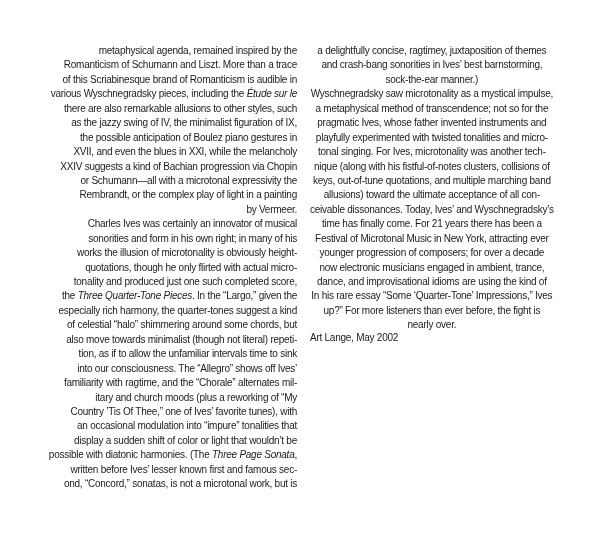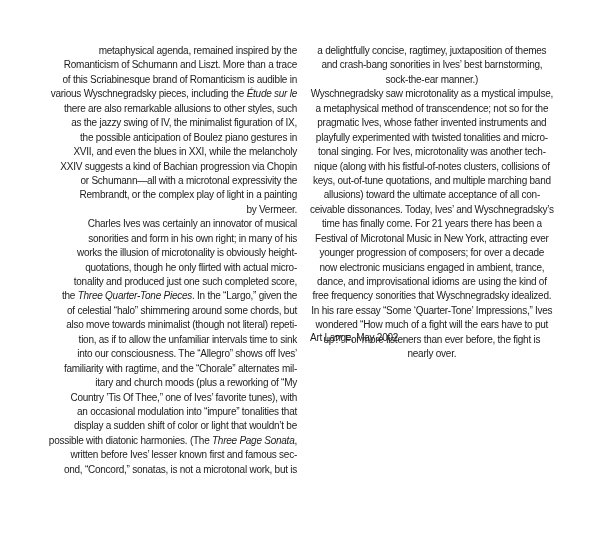--- a/index.html
+++ b/index.html
@@ -69,20 +69,21 @@
       <div class="text-line"><span>XXIV suggests a kind of Bachian progression via Chopin</span></div>
       <div class="text-line"><span>or Schumann—all with a microtonal expressivity the</span></div>
       <div class="text-line"><span>Rembrandt, or the complex play of light in a painting</span></div>
       <div class="text-line"><span>by Vermeer.</span></div>
       <div class="text-line"><span>Charles Ives was certainly an innovator of musical</span></div>
       <div class="text-line"><span>sonorities and form in his own right; in many of his</span></div>
       <div class="text-line"><span>works the illusion of microtonality is obviously height-</span></div>
       <div class="text-line"><span>quotations, though he only flirted with actual micro-</span></div>
       <div class="text-line"><span>tonality and produced just one such completed score,</span></div>
       <div class="text-line"><span>the </span><span class="italic">Three Quarter-Tone Pieces</span><span>. In the “Largo,” given the</span></div>
+      <div class="text-line"><span>especially rich harmony, the quarter-tones suggest a kind</span></div>
       <div class="text-line"><span>of celestial “halo” shimmering around some chords, but</span></div>
       <div class="text-line"><span>also move towards minimalist (though not literal) repeti-</span></div>
       <div class="text-line"><span>tion, as if to allow the unfamiliar intervals time to sink</span></div>
       <div class="text-line"><span>into our consciousness. The “Allegro” shows off Ives’</span></div>
       <div class="text-line"><span>familiarity with ragtime, and the “Chorale” alternates mil-</span></div>
       <div class="text-line"><span>itary and church moods (plus a reworking of “My</span></div>
       <div class="text-line"><span>Country ’Tis Of Thee,” one of Ives’ favorite tunes), with</span></div>
       <div class="text-line"><span>an occasional modulation into “impure” tonalities that</span></div>
       <div class="text-line"><span>display a sudden shift of color or light that wouldn’t be</span></div>
       <div class="text-line"><span>possible with diatonic harmonies. (The </span><span class="italic">Three Page Sonata</span><span>,</span></div>
@@ -100,20 +101,18 @@
       <div class="text-line"><span>tonal singing. For Ives, microtonality was another tech-</span></div>
       <div class="text-line"><span>nique (along with his fistful-of-notes clusters, collisions of</span></div>
       <div class="text-line"><span>keys, out-of-tune quotations, and multiple marching band</span></div>
       <div class="text-line"><span>allusions) toward the ultimate acceptance of all con-</span></div>
       <div class="text-line"><span>ceivable dissonances. Today, Ives’ and Wyschnegradsky’s</span></div>
       <div class="text-line"><span>time has finally come. For 21 years there has been a</span></div>
       <div class="text-line"><span>Festival of Microtonal Music in New York, attracting ever</span></div>
       <div class="text-line"><span>younger progression of composers; for over a decade</span></div>
       <div class="text-line"><span>now electronic musicians engaged in ambient, trance,</span></div>
       <div class="text-line"><span>dance, and improvisational idioms are using the kind of</span></div>
-      <div class="text-line"><span>free frequency sonorities that Wyschnegradsky idealized.</span></div>
       <div class="text-line"><span>In his rare essay “Some ‘Quarter-Tone’ Impressions,” Ives</span></div>
-      <div class="text-line"><span>wondered “How much of a fight will the ears have to put</span></div>
       <div class="text-line"><span>up?” For more listeners than ever before, the fight is</span></div>
       <div class="text-line"><span>nearly over.</span></div>
     </div>
   <div class="signature">Art Lange,  May 2002</div>
 </div>
 
 </body></html>

